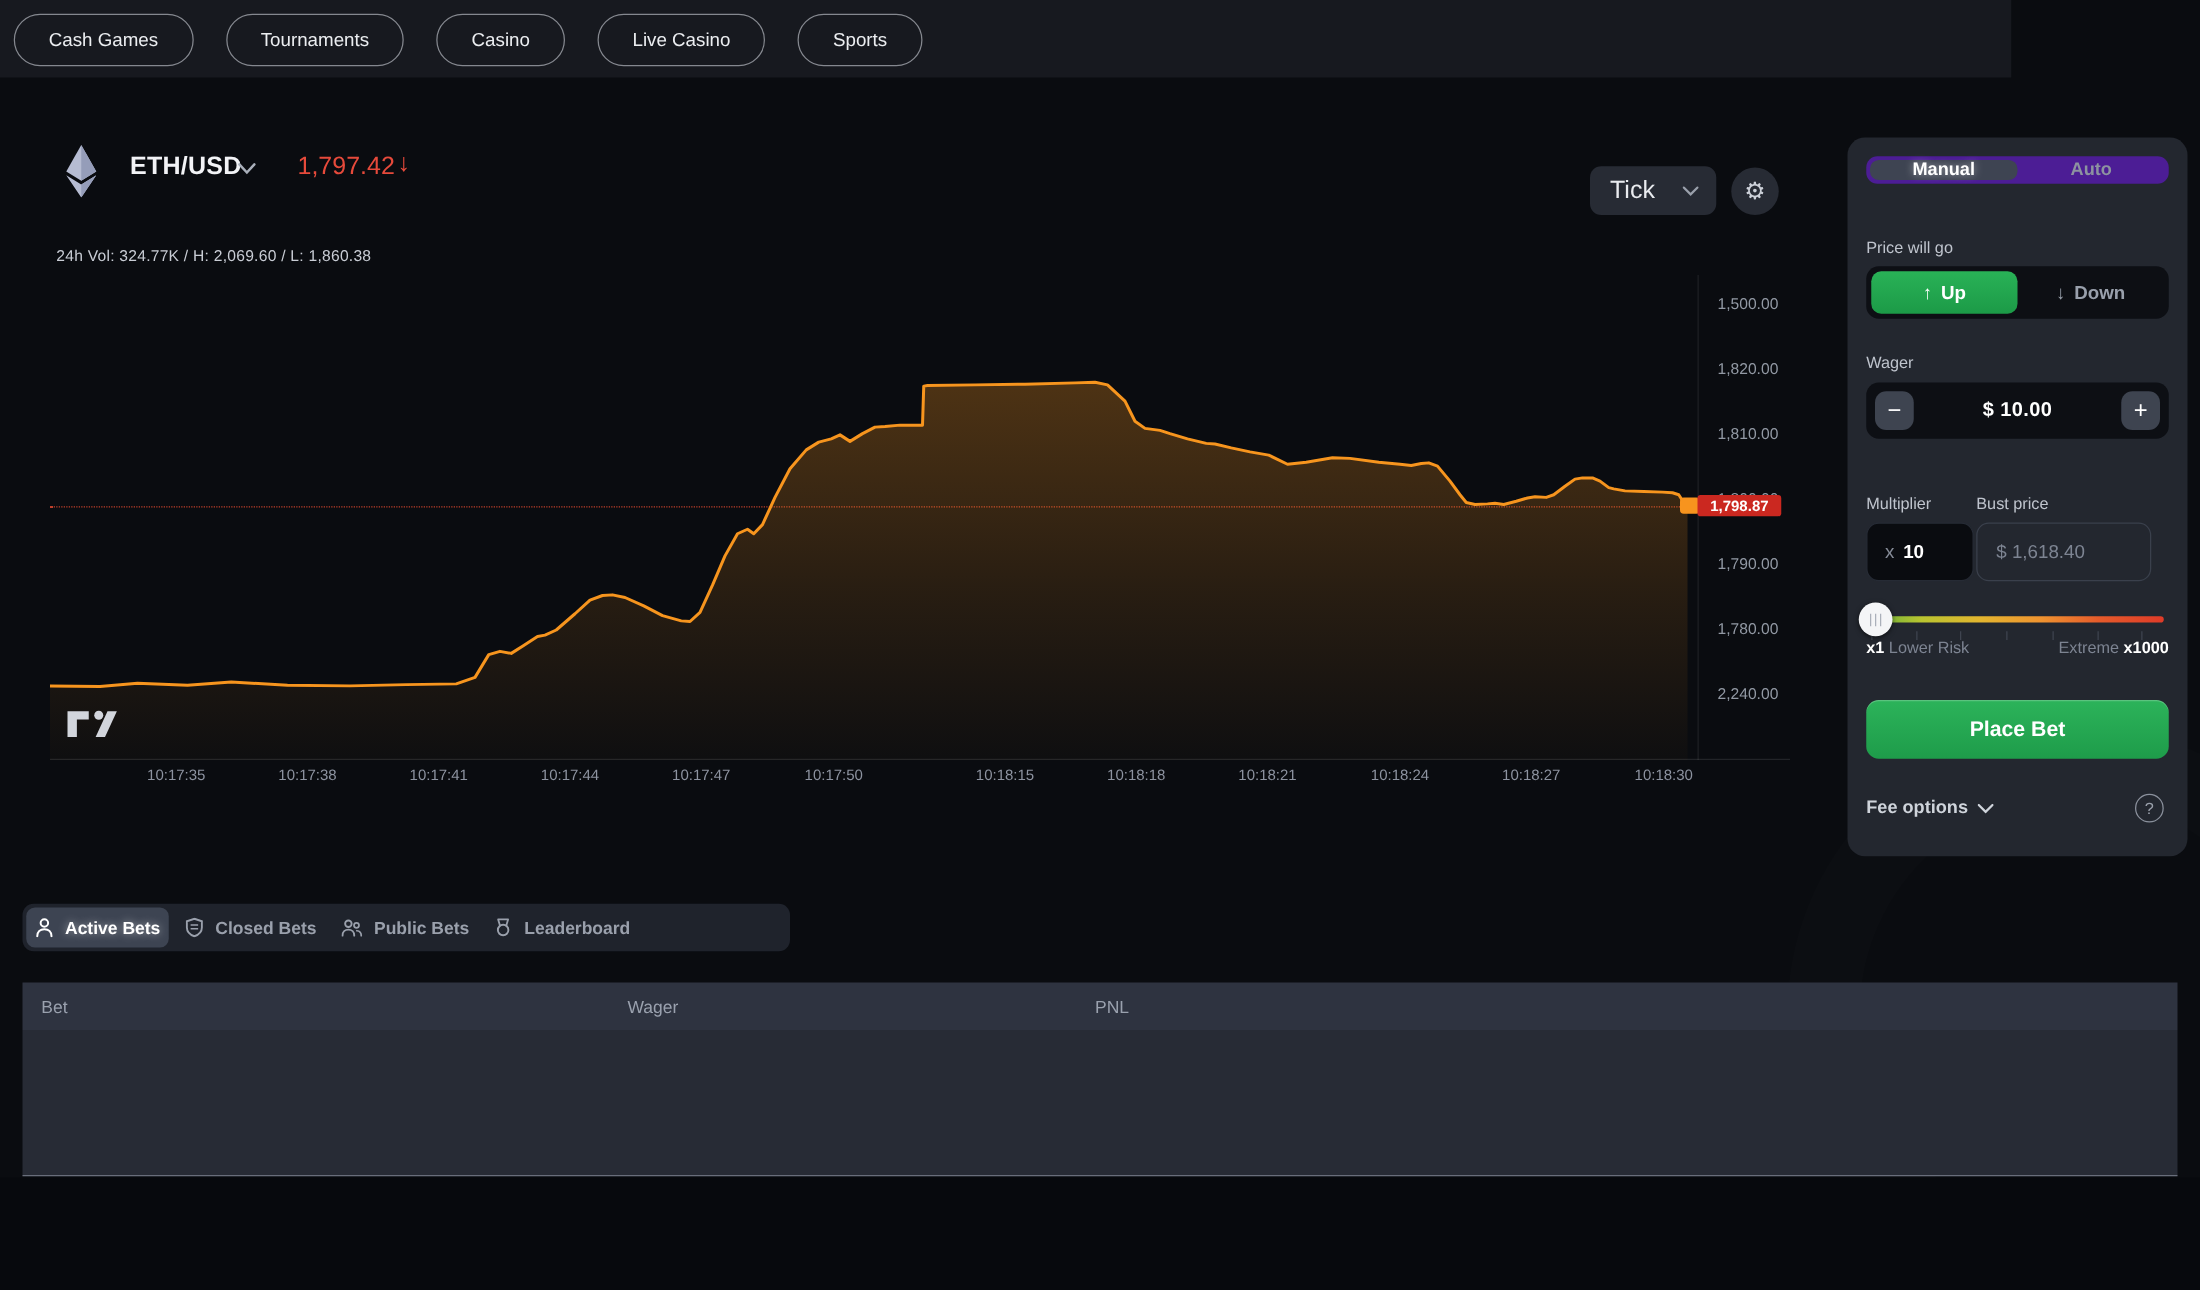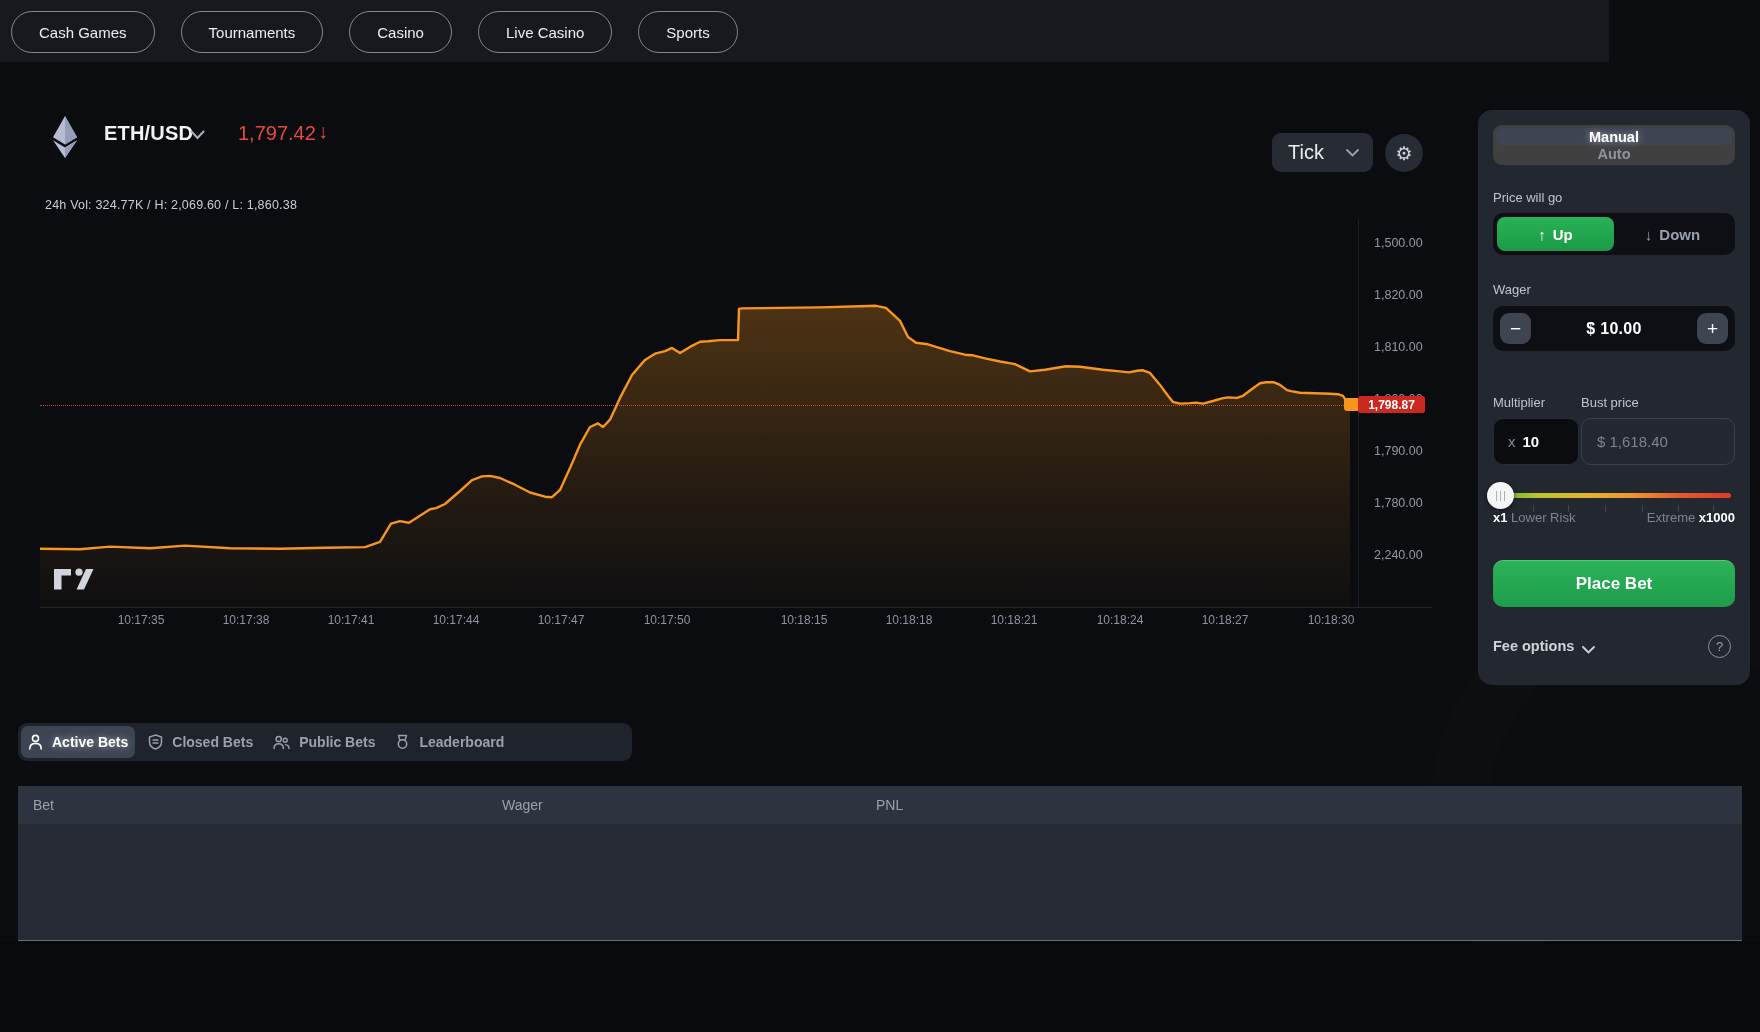--- a/index.html
+++ b/index.html
@@ -45,55 +45,55 @@
   .dotted-price-line { position:absolute; left:40px; width:1316px; height:0;
     border-top:1.5px dotted rgba(224,74,47,0.85); z-index:1; }
   .cur-price-marker { position:absolute; left:1344px; width:16px; height:13px; background:#f7941e; border-radius:3px; z-index:2; }
   .cur-price-tag { position:absolute; left:1358px; width:67px; height:17px; background:#cb2820; border-radius:2.5px;
     color:#fff; font-size:12px; font-weight:bold; display:flex; align-items:center; justify-content:center; z-index:3; }
   .tv-logo { position:absolute; left:52px; top:564px; opacity:.95; }
 
   
   .bet-panel { position:absolute; left:1478px; top:110px; width:272px; height:575px; background:#23272f;
     border-radius:14px; z-index:4; }
-  .seg-ctl { position:absolute; left:15px; top:15px; width:242px; height:40px; background:#404040; border-radius:9px;
-    display:flex; padding:3px;flex-direction:column; }
+  .seg-ctl { position:absolute; left:15px; top:15px; width:242px; height:22px; background:#4c1d95; border-radius:9px;
+    display:flex; padding:3px; }
   .seg-btn { flex:1; border-radius:7px; display:flex; align-items:center; justify-content:center;
     font-size:14.5px; font-weight:bold; color:#8d93a0; cursor:pointer; }
   .seg-btn.sel { background:#3e4452; color:#ffffff; text-shadow:0 0 7px rgba(255,255,255,.55); }
   .panel-label { position:absolute; font-size:13px; color:#bfc4cd; }
   .updown { position:absolute; left:15px; top:103px; width:242px; height:42px; background:#0d0f14; border-radius:10px;
     display:flex; padding:4px; }
   .ud-btn { flex:1; border-radius:8px; display:flex; align-items:center; justify-content:center; gap:7px;
     font-size:15px; font-weight:bold; color:#99a0ac; cursor:pointer; }
   .ud-btn.sel { background:linear-gradient(180deg,#29b257,#1c9a47); color:#fff; }
   .wager-box { position:absolute; left:15px; top:196px; width:242px; height:45px; background:#0d0f14; border-radius:10px; }
   .step-btn { position:absolute; top:7px; width:31px; height:31px; background:#3e4450; border-radius:9px;
     color:#fff; font-size:19px; display:flex; align-items:center; justify-content:center; cursor:pointer; }
   .wager-value { position:absolute; left:0; top:0; width:100%; height:100%; display:flex; align-items:center;
     justify-content:center; color:#fff; font-size:16px; font-weight:bold; letter-spacing:.3px; }
   .mult-box { position:absolute; left:15px; top:308px; width:86px; height:47px; background:#0a0c10;
     border:1px solid #262b35; border-radius:10px; display:flex; align-items:center; padding-left:14px; gap:7px; }
-  .bust-box { position:absolute; left:103px; top:308px; width:154px; height:47px; background:#23272f;
+  .bust-box { position:absolute; left:103px; top:308px; width:140px; height:47px; background:#23272f;
     border:1px solid #3a404c; border-radius:10px; display:flex; align-items:center; padding-left:15px;
     color:#7d8492; font-size:15px; }
   .slider-track { position:absolute; left:17px; top:383px; width:236px; height:5px; border-radius:3px;
     background:linear-gradient(90deg,#5fae3a 0%,#b9c430 18%,#e3b52f 38%,#ef9430 58%,#e55b2b 78%,#df3b28 100%); }
   .slider-handle { position:absolute; left:9px; top:372px; width:27px; height:27px; background:#f4f5f7;
     border-radius:50%; box-shadow:0 1px 4px rgba(0,0,0,.6); display:flex; align-items:center; justify-content:center;
     gap:2.5px; cursor:grab; z-index:2; }
   .grip { width:1.5px; height:10px; background:#aab0ba; }
   .slider-tick { position:absolute; top:395px; width:1px; height:7px; background:#3f4450; }
   .risk-labels { position:absolute; left:15px; top:400px; width:242px; font-size:13px; color:#7d8492; }
   .risk-bold { color:#fff; font-weight:bold; }
   .place-bet { position:absolute; left:15px; top:450px; width:242px; height:47px; border-radius:10px;
     background:linear-gradient(180deg,#2cb35a,#1e9c4a); color:#fff; font-weight:bold; font-size:17px;
     display:flex; align-items:center; justify-content:center; cursor:pointer;
     box-shadow:inset 0 1px 0 rgba(255,255,255,.22); }
-  .fee-row { position:absolute; left:15px; top:528px; width:242px; display:flex; align-items:flex-end; }
+  .fee-row { position:absolute; left:15px; top:528px; width:242px; display:flex; align-items:center; }
   .fee-label { font-size:14.5px; font-weight:bold; color:#cfd4db; margin-right:8px; cursor:pointer; }
   .help-btn { position:absolute; right:4px; top:-3px; width:23px; height:23px; border-radius:50%;
     border:1.5px solid #8b919d; color:#9aa0ab; font-size:13px; display:flex; align-items:center;
     justify-content:center; cursor:pointer; }
 
   
   .bets-tabs { position:absolute; left:18px; top:723px; width:614px; height:38px; background:#1f232c;
     border-radius:9px; display:flex; align-items:center; padding:3px; gap:6px; z-index:2; }
   .btab { height:32px; padding:0 7px; border-radius:7px; display:flex; align-items:center; gap:9px;
     font-size:14px; font-weight:bold; color:#9aa0ac; cursor:pointer; white-space:nowrap; }

